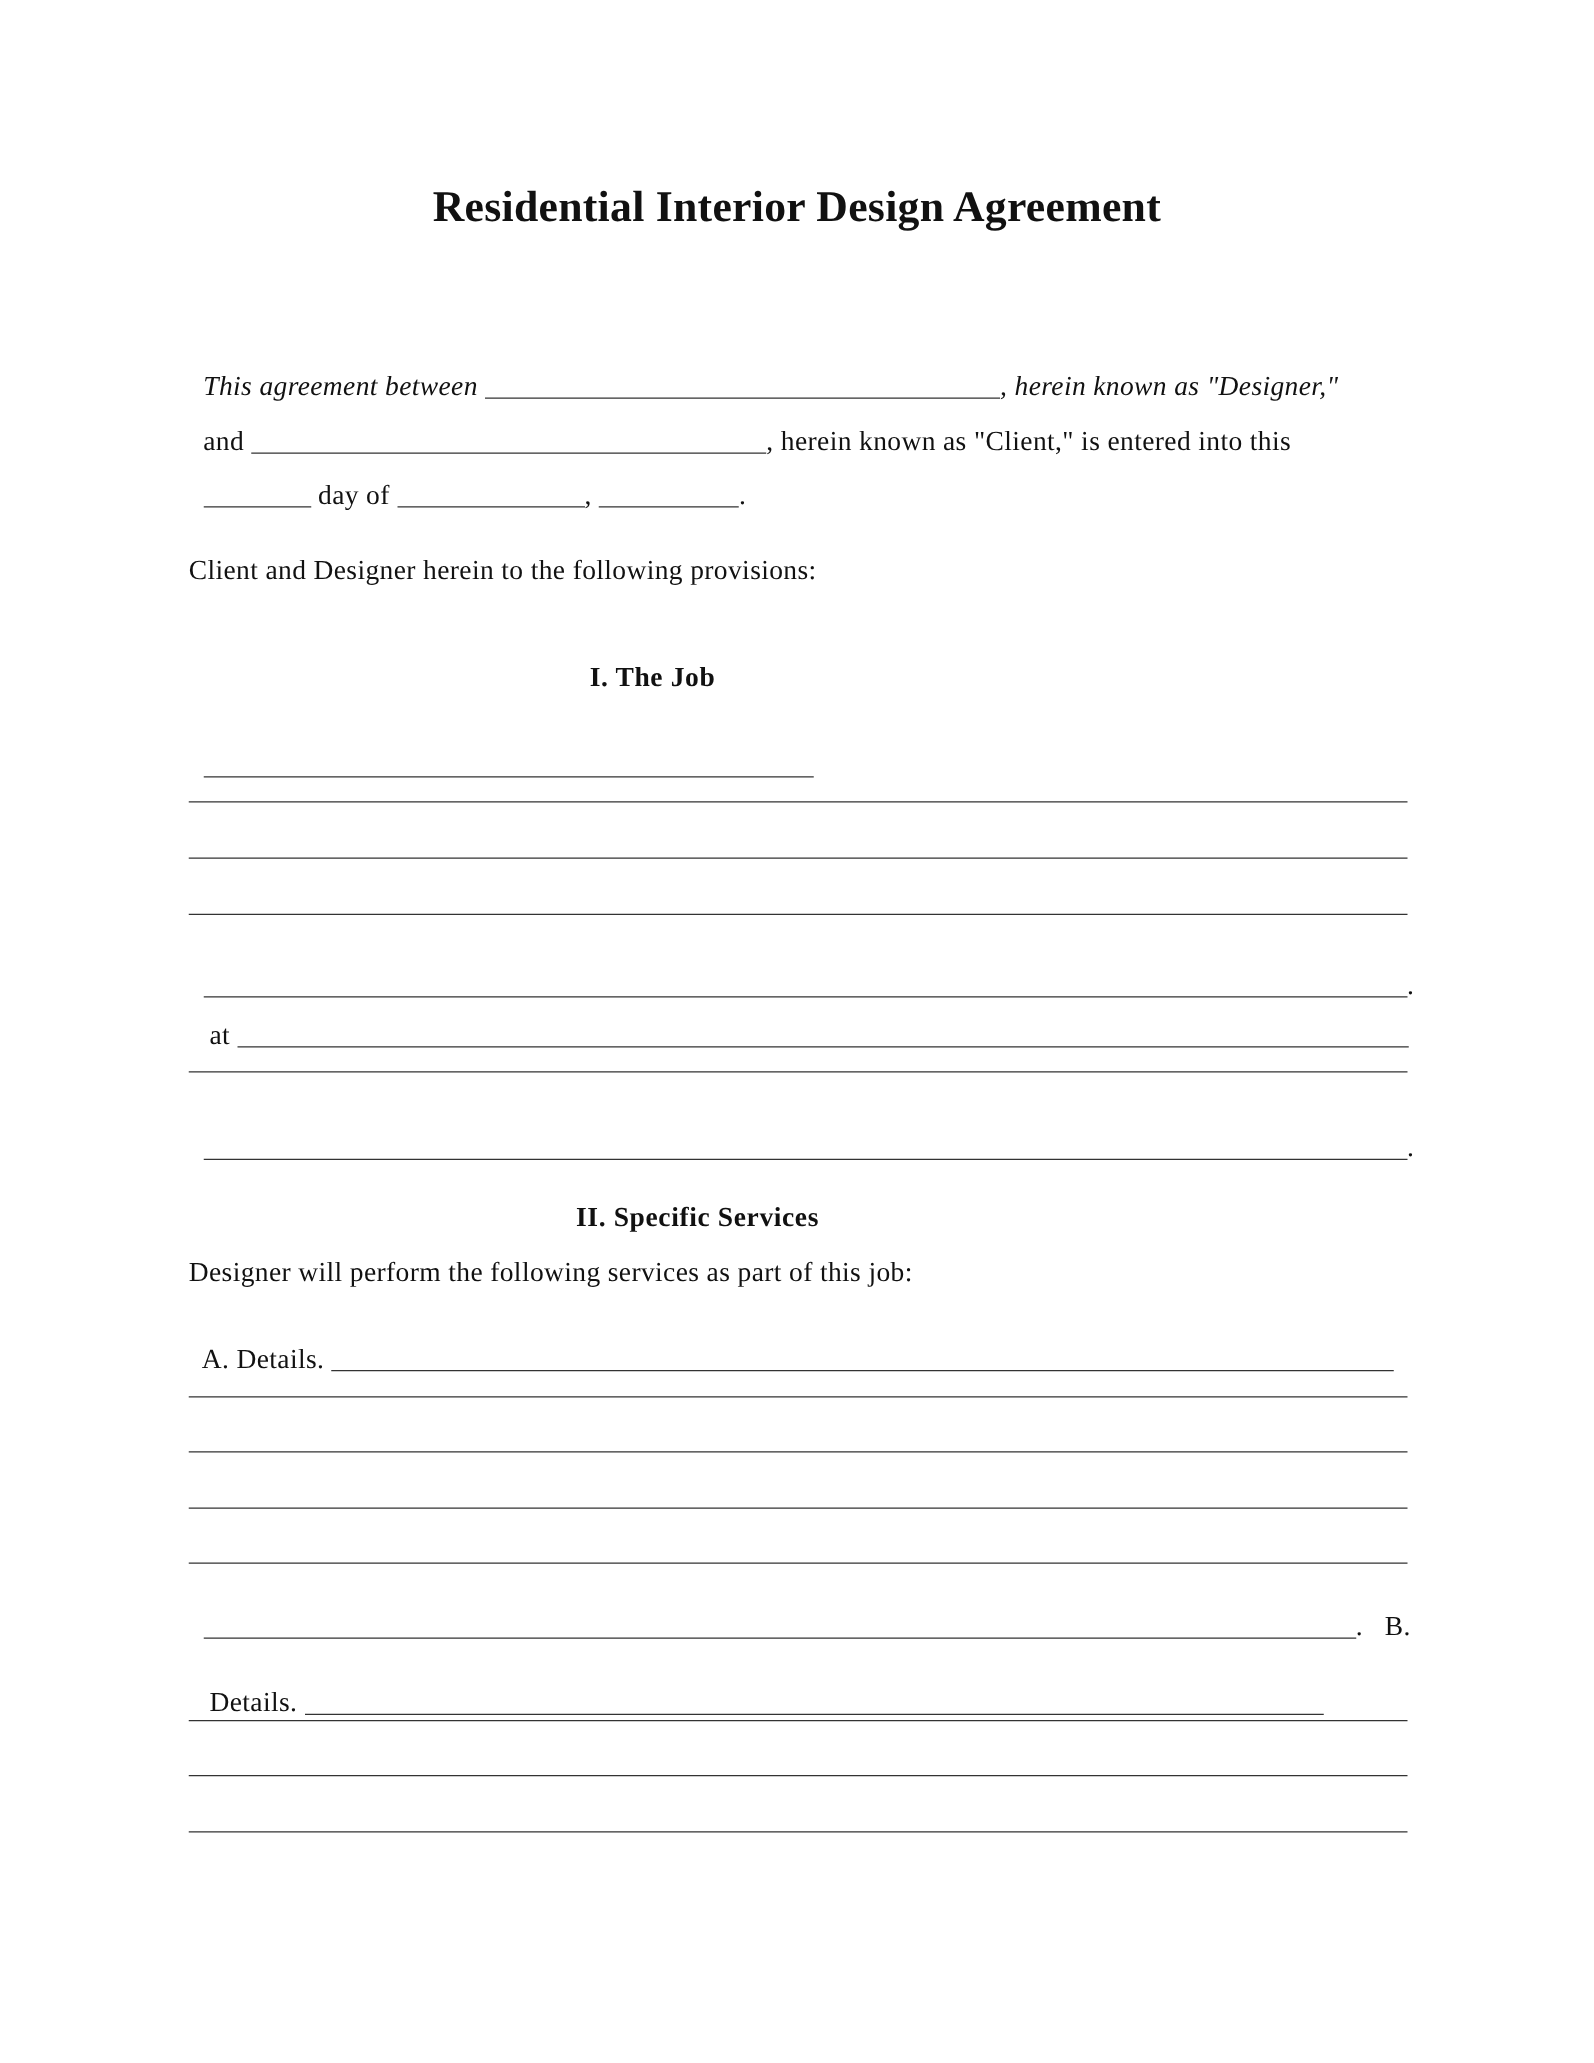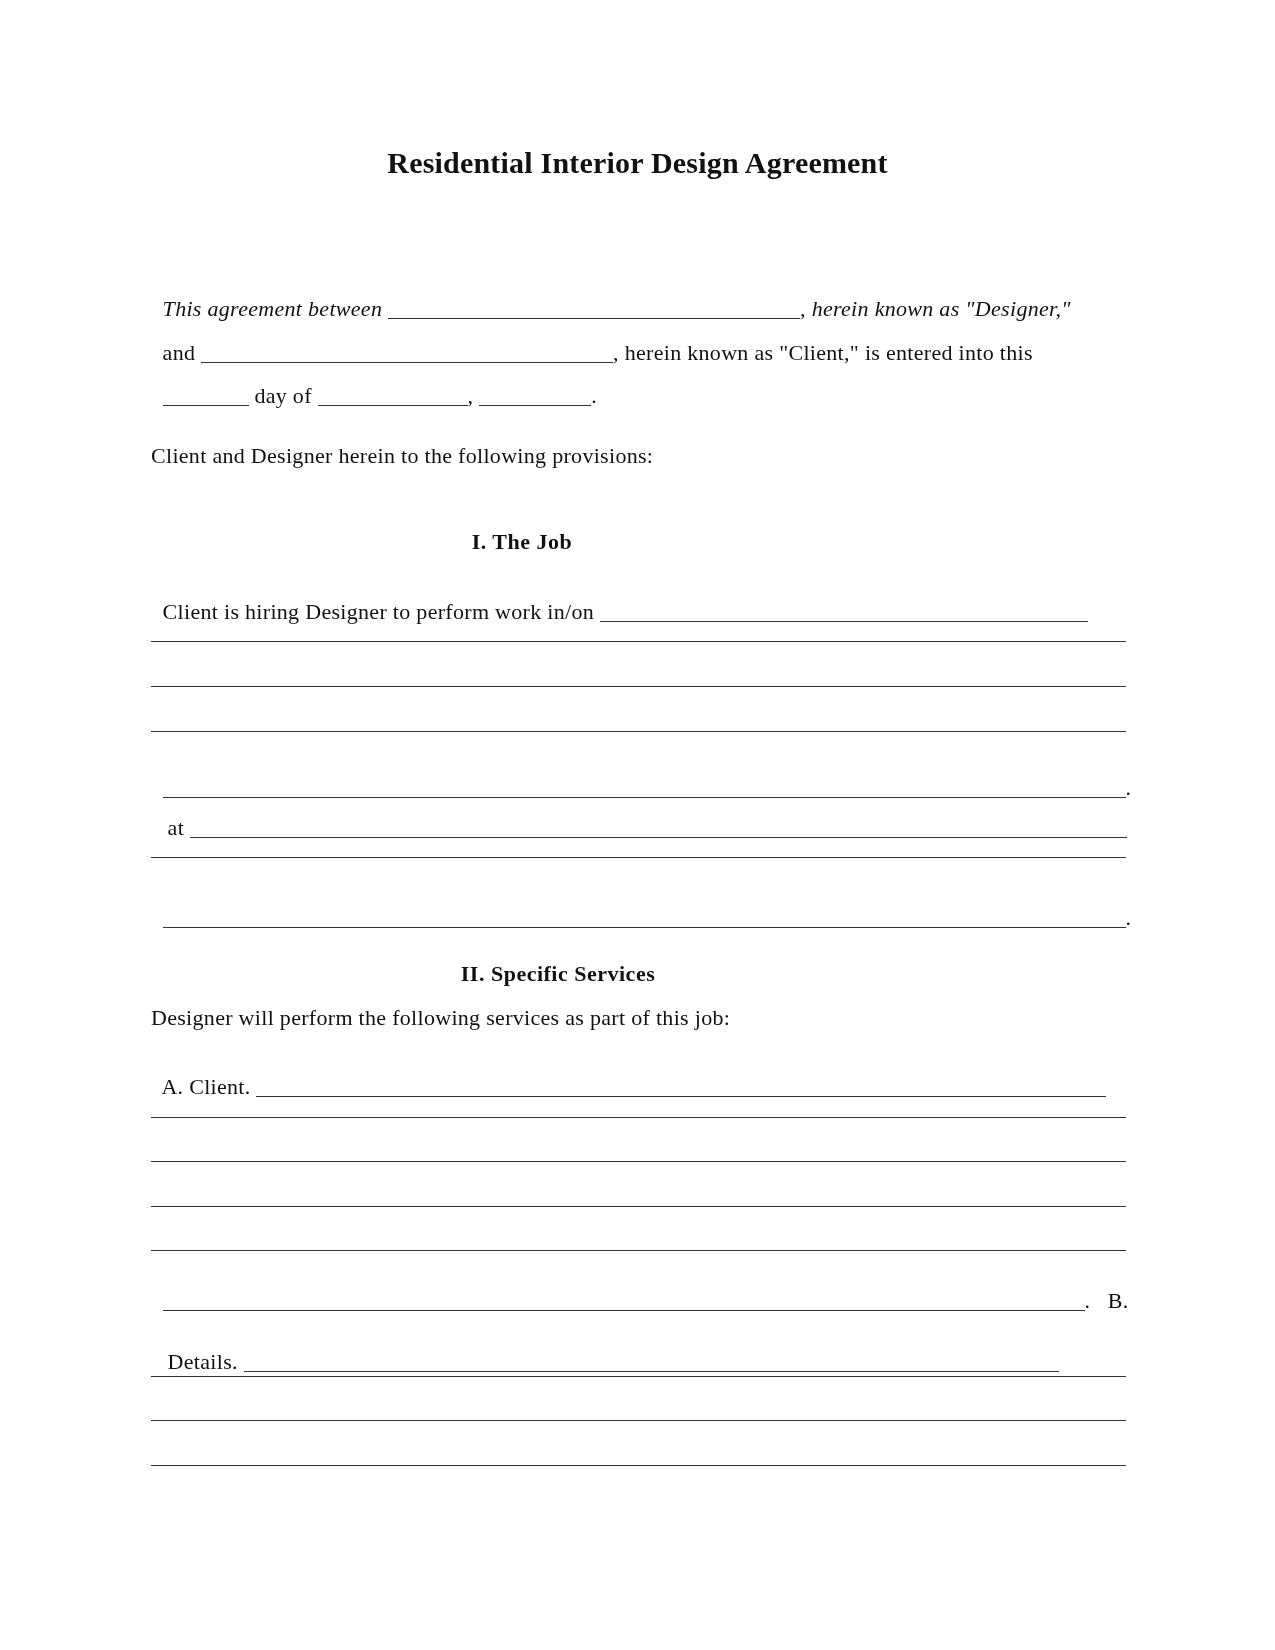--- a/index.html
+++ b/index.html
@@ -1,20 +1,20 @@
 <!DOCTYPE html>
 <html><head>
 <meta charset="utf-8">
 <style>
   html, body { margin: 0; padding: 0; background: #ffffff; }
   body { width: 1275px; height: 1650px; position: relative; overflow: hidden;
          font-family: "Liberation Serif", "DejaVu Serif", serif; color: #111; }
   .abs { position: absolute; white-space: pre; }
   .t { font-size: 22px; line-height: 26px; letter-spacing: 0.3px; }
-  .title { font-size: 30px; font-weight: bold; left: 0; width: 1275px; text-align: center; top: 146px; letter-spacing: 0.2px; }
+  .title { font-size: 35px; font-weight: bold; left: 0; width: 1275px; text-align: center; top: 146px; letter-spacing: 0.2px; }
   .heading { font-size: 22px; font-weight: bold; left: 0; width: 1044px; text-align: center; letter-spacing: 0.5px; }
   .blank { display: inline-block; border-bottom: 1.6px solid #333; height: 20px; vertical-align: baseline; margin-bottom: -3px; }
   .rule { position: absolute; height: 0; border-top: 1.6px solid #333; }
 </style>
 </head>
 <body>
 
 <div class="abs title">Residential Interior Design Agreement</div>
 
 <div class="abs t" style="left:151px; top:270px;font-style:italic;">
@@ -24,40 +24,40 @@
   <span>and </span><span class="blank" style="width:412px;"></span><span>, herein known as "Client," is entered into this</span>
 </div>
 <div class="abs t" style="left:151px; top:357px;">
   <span class="blank" style="width:86px;"></span><span> day of </span><span class="blank" style="width:150px;"></span><span>, </span><span class="blank" style="width:112px;"></span><span>.</span>
 </div>
 
 <div class="abs t" style="left:151px; top:443px;">Client and Designer herein to the following provisions:</div>
 
 <div class="abs heading" style="top:529px;">I. The Job</div>
 <div class="abs t" style="left:151px; top:573px;">
-  <span>Client is hiring Designer to perform work in/on </span><span class="blank" style="width:488px;"></span>
+  <span class="blank" style="width:488px;"></span>
 </div>
 <div class="rule" style="left:151px; width:975px; top:641px;"></div>
 <div class="rule" style="left:151px; width:975px; top:686px;"></div>
 <div class="rule" style="left:151px; width:975px; top:731px;"></div>
 <div class="abs t" style="left:151px; top:749px;">
   <span class="blank" style="width:963px;"></span><span>.</span>
 </div>
 <div class="abs t" style="left:156px; top:789px;">
   <span>at </span><span class="blank" style="width:937px;"></span>
 </div>
 <div class="rule" style="left:151px; width:975px; top:857px;"></div>
 <div class="abs t" style="left:151px; top:879px;">
   <span class="blank" style="width:963px;"></span><span>.</span>
 </div>
 
 <div class="abs heading" style="top:961px;margin-left:36px;">II. Specific Services</div>
 <div class="abs t" style="left:151px; top:1005px;">Designer will perform the following services as part of this job:</div>
 <div class="abs t" style="left:151px; top:1048px;">
-  <span>A. Client. </span><span class="blank" style="width:850px;"></span>
+  <span>A. Details. </span><span class="blank" style="width:850px;"></span>
 </div>
 <div class="rule" style="left:151px; width:975px; top:1117px;"></div>
 <div class="rule" style="left:151px; width:975px; top:1161px;"></div>
 <div class="rule" style="left:151px; width:975px; top:1206px;"></div>
 <div class="rule" style="left:151px; width:975px; top:1250px;"></div>
 <div class="abs t" style="left:151px; top:1262px;">
   <span class="blank" style="width:922px;"></span><span>.   B.</span>
 </div>
 <div class="abs t" style="left:156px; top:1323px;">
   <span>Details. </span><span class="blank" style="width:815px;"></span>

